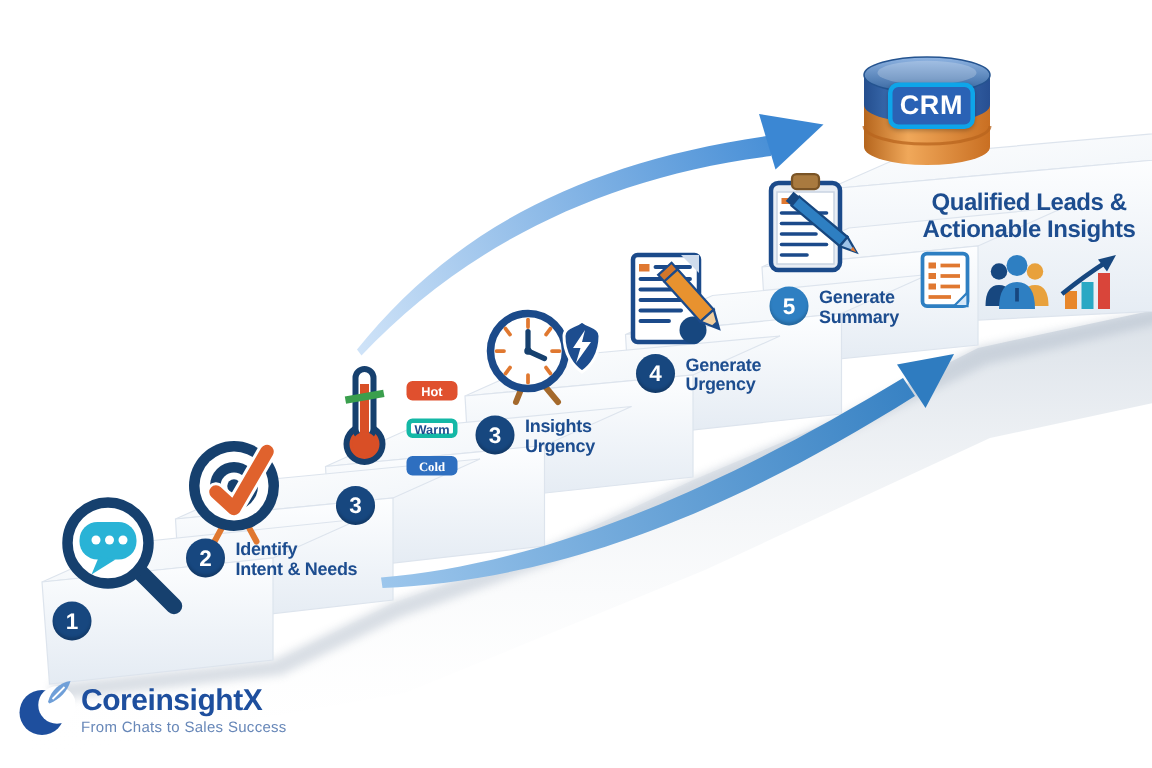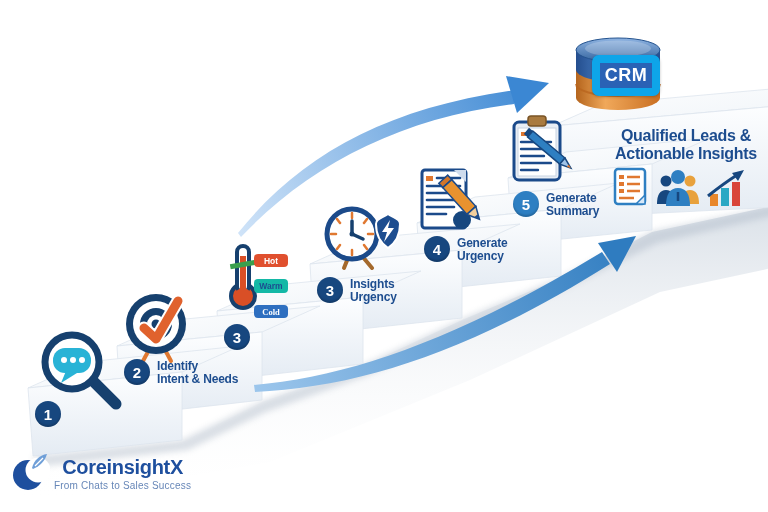--- a/index.html
+++ b/index.html
@@ -11,32 +11,32 @@
          font-weight:bold;font-size:15px;display:flex;align-items:center;justify-content:center;
          flex:0 0 auto;box-shadow:inset 0 -2px 2px rgba(0,0,0,.18);}
   .badge.alt{background:#2e7fc2;}
   .step-label{margin-left:7px;color:#1d4d8f;font-weight:bold;font-size:12px;
               line-height:1.08;white-space:pre-line;letter-spacing:-0.2px;padding-top:1px;}
   .icon-wrap{position:absolute;}
   .chips{position:absolute;display:flex;flex-direction:column;gap:2px;}
   .chip{width:34px;height:13px;border-radius:4px;font-size:8.5px;font-weight:bold;
         display:flex;align-items:center;justify-content:center;color:#fff;}
   .chip.hot{background:#e0502e;}
-  .chip.warm{background:#fff;color:#1d4d8f;border:7px solid #14b8a6;box-sizing:border-box;}
+  .chip.warm{background:#fff;color:#1d4d8f;border:3px solid #14b8a6;box-sizing:border-box;}
   .chip.cold{background:#2e6fc0;font-family:Liberation Serif, serif;}
   .crm-label{position:absolute;left:592px;top:55px;width:52px;height:25px;border-radius:7px;
-             background:#2a62b5;border:8px solid #0ea5e9;display:flex;align-items:center;justify-content:center;
+             background:#2a62b5;border:3px solid #0ea5e9;display:flex;align-items:center;justify-content:center;
              color:#fff;font-weight:bold;font-size:18px;letter-spacing:.5px;
              box-shadow:0 1px 3px rgba(0,0,0,.25);}
   .outcome-title{position:absolute;left:602px;top:127px;width:168px;text-align:center;
                  color:#1d4d8f;font-weight:bold;font-size:16px;line-height:1.15;white-space:pre-line;
                  letter-spacing:-0.3px;}
   .outcome-icons{position:absolute;left:612px;top:166px;display:flex;align-items:flex-end;gap:5px;}
   .logo{position:absolute;left:10px;top:450px;display:flex;align-items:center;}
-  .logo-text{margin-left:4px;text-align:center;}
+  .logo-text{margin-left:4px;}
   .logo-name{color:#1e4f9e;font-size:20px;letter-spacing:-0.3px;}
   .logo-name .b{font-weight:bold;}
   .logo-name .m{font-weight:600;}
   .logo-tagline{color:#6787b8;font-size:10px;margin-top:1px;letter-spacing:.2px;}
 </style>
 </head>
 <body>
 
 <div class="canvas">
 
@@ -129,21 +129,21 @@
     <path d="M28,42 L40,53 L62,15" fill="none" stroke="#e0622d" stroke-width="9" stroke-linecap="round" stroke-linejoin="round"></path>
   </svg>
 
   <svg class="icon-wrap" style="left:224px;top:242px;" width="40" height="70" viewBox="0 0 40 70">
     <circle cx="19" cy="54" r="12" fill="#d94f26" stroke="#16406e" stroke-width="4"></circle>
     <rect x="13" y="4" width="12" height="46" rx="6" fill="#ffffff" stroke="#16406e" stroke-width="4"></rect>
     <rect x="16" y="14" width="6" height="38" fill="#d94f26"></rect>
     <rect x="6" y="20" width="26" height="5" fill="#3a9f4d" transform="rotate(-10 19 22)"></rect>
     <circle cx="19" cy="54" r="8" fill="#d94f26"></circle>
   </svg>
-  <div class="chips" style="left:254px;top:254px;gap:12px;">
+  <div class="chips" style="left:271px;top:254px;gap:12px;">
     <div class="chip hot">Hot</div>
     <div class="chip warm">Warm</div>
     <div class="chip cold">Cold</div>
   </div>
 
   <svg class="icon-wrap" style="left:314px;top:204px;" width="92" height="68" viewBox="0 0 92 68">
     <line x1="48" y1="52" x2="58" y2="64" stroke="#a4692c" stroke-width="4" stroke-linecap="round"></line>
     <line x1="34" y1="54" x2="30" y2="64" stroke="#a4692c" stroke-width="4" stroke-linecap="round"></line>
     <circle cx="38" cy="30" r="25" fill="#ffffff" stroke="#1b4a8a" stroke-width="5"></circle>
     <g stroke="#e07830" stroke-width="2.5" stroke-linecap="round">

